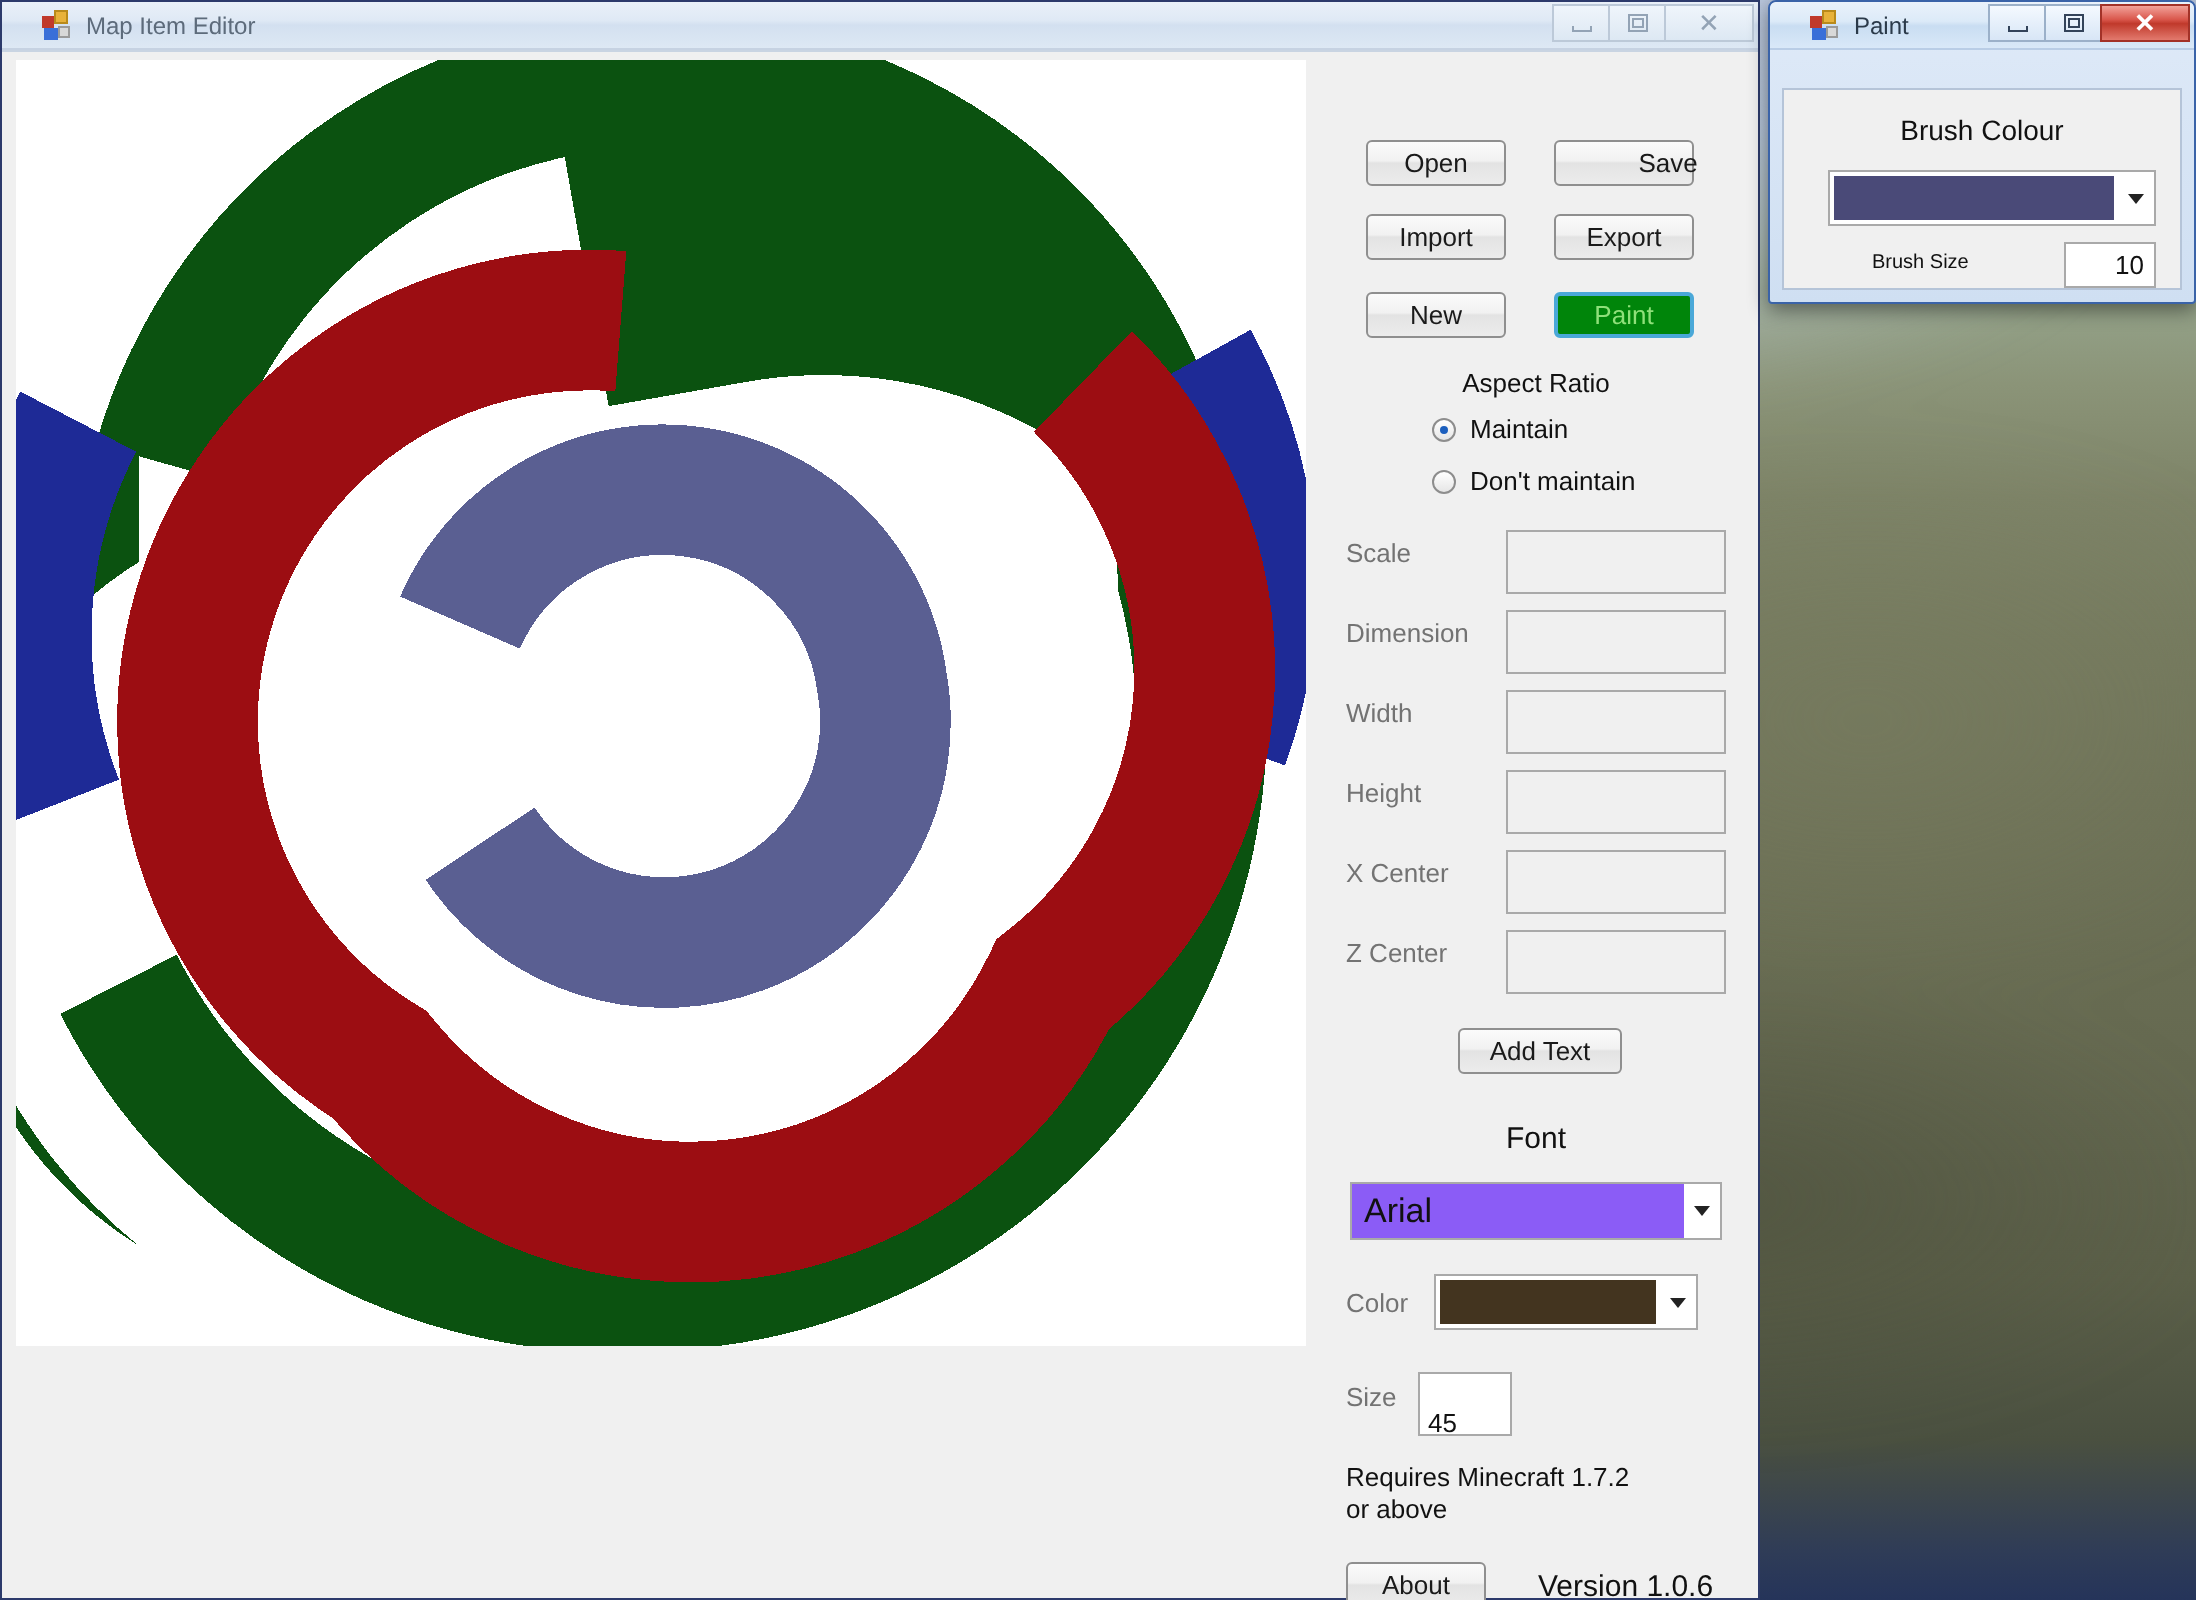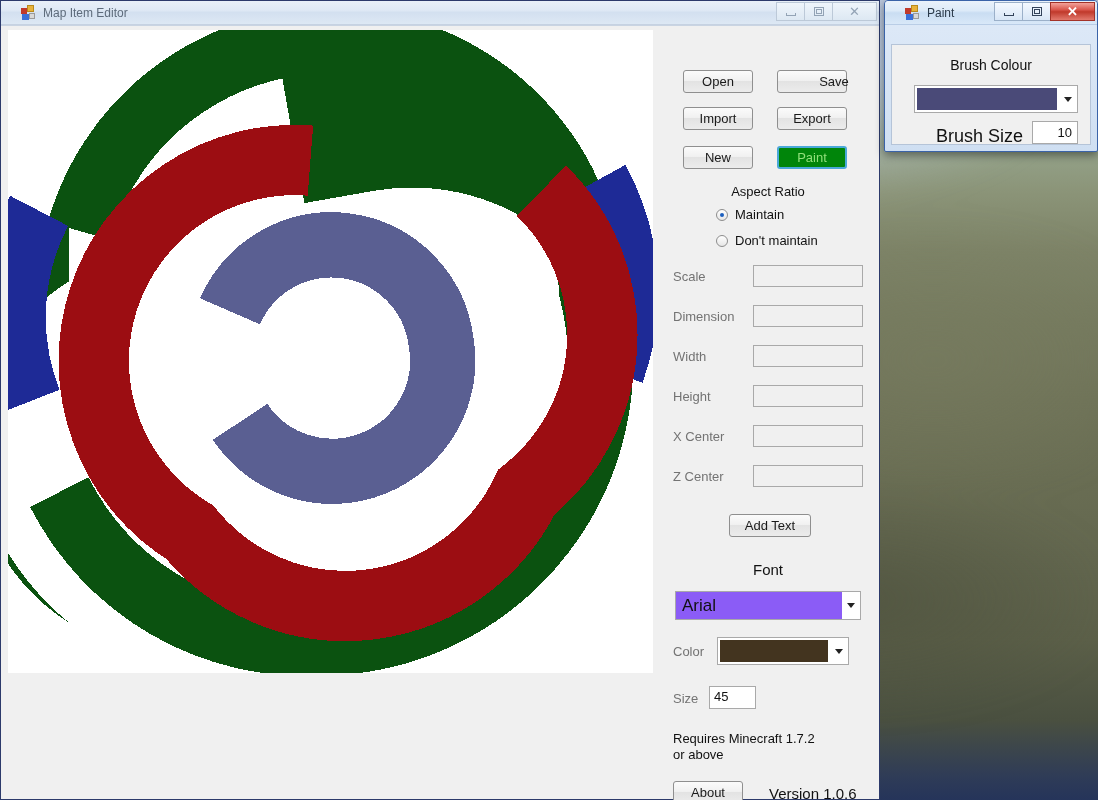--- a/index.html
+++ b/index.html
@@ -206,21 +206,21 @@
   #rr-dont     { left: 55px; top: 207px; }
 
   .field-label { position: absolute; font-size: 13px; color: #737373; }
   .tbox {
     position: absolute;
     background: #f0f0f0;
     border: 1px solid #a9a9a9;
     height: 22px;
     font-size: 13px;
     color: #111;
-    padding: 0 4px;
+    padding: 15px 4px;
     font-family: "Liberation Sans", sans-serif;
     line-height: 20px;
   }
   .tbox.white { background: #ffffff; }
 
   #l-scale  { left: 12px; top: 243px; }
   #l-dim    { left: 12px; top: 283px; }
   #l-width  { left: 12px; top: 323px; }
   #l-height { left: 12px; top: 363px; }
   #l-xc     { left: 12px; top: 403px; }
@@ -301,21 +301,21 @@
     text-align: center; font-size: 14px; color: #111;
   }
   #cb-brush {
     position: absolute; left: 22px; top: 40px; width: 164px; height: 28px;
     background: #ffffff; border: 1px solid #a9a9a9;
   }
   #brush-swatch {
     position: absolute; left: 2px; top: 2px; width: 140px; height: 22px;
   }
   #lbl-brushsize {
-    position: absolute; left: 44px; top: 81px; font-size: 18px; color: #111;
+    position: absolute; left: 44px; top: 81px; font-size: 10px; color: #111;
   }
   #t-brushsize {
     position: absolute; left: 140px; top: 76px; width: 46px; height: 23px;
     background:#fff; border:1px solid #a9a9a9;
     text-align: right; font-size: 13px; padding: 0 5px; line-height: 21px; color:#111;
   }
 </style>
 </head>
 <body>
 

